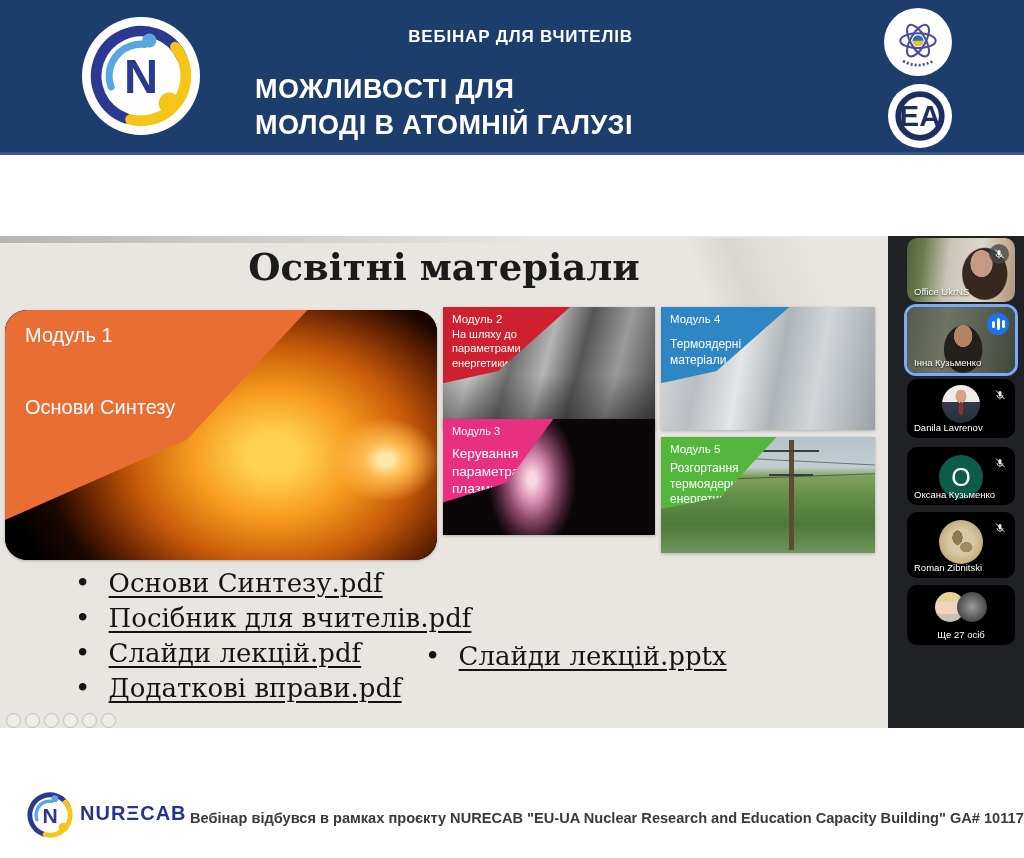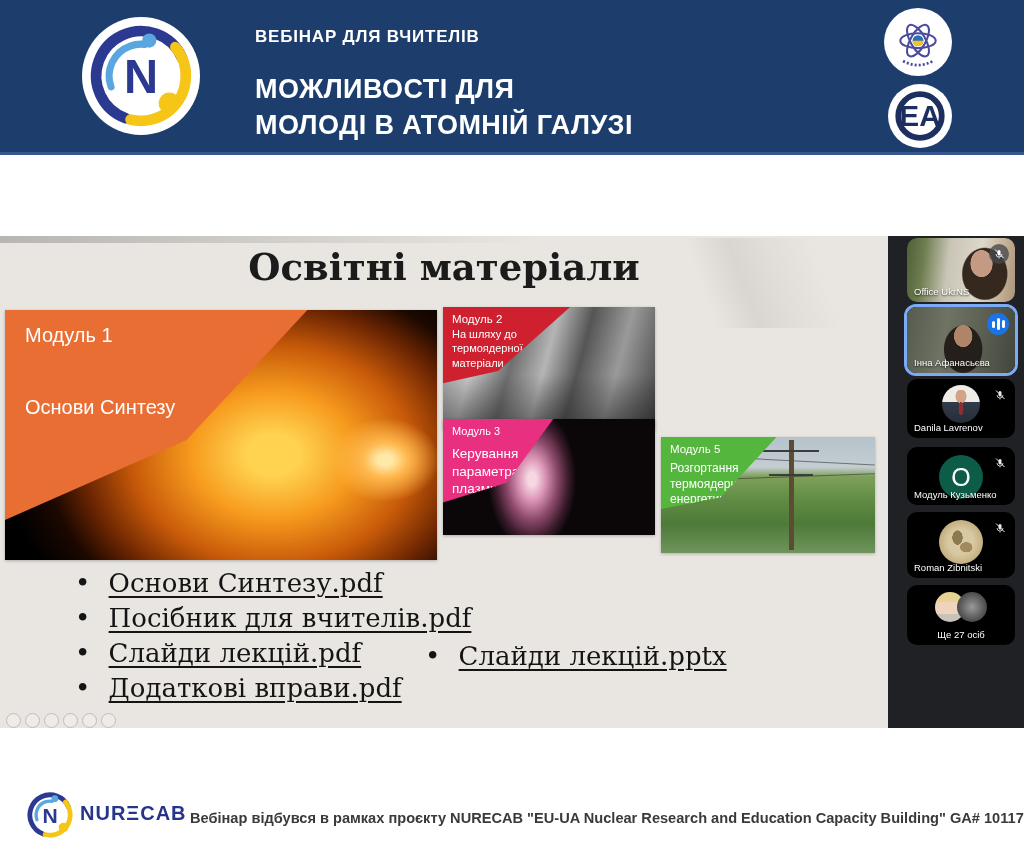--- a/index.html
+++ b/index.html
@@ -4,41 +4,41 @@
 <style>
   html,body{margin:0;padding:0;background:#fff;}
   .screen{position:relative;width:1024px;height:858px;background:#fff;overflow:hidden;
           font-family:"Liberation Sans",sans-serif;}
 
   
   .header{position:absolute;left:0;top:0;width:1024px;height:152px;background:#1d3e6d;
           border-bottom:3px solid #35578e;}
   .brand-circle{position:absolute;left:82px;top:17px;width:118px;height:118px;}
   .header-text{position:absolute;left:255px;top:27px;color:#fff;}
-  .eyebrow{font-size:17px;font-weight:700;letter-spacing:.8px;}
+  .eyebrow{font-size:17px;font-weight:700;letter-spacing:.8px;text-align:right;}
   .htitle{font-size:27px;font-weight:800;line-height:1.32;letter-spacing:.4px;margin-top:25px;}
   .uns-logo{position:absolute;left:884px;top:8px;width:68px;height:68px;}
   .ea-logo{position:absolute;left:888px;top:84px;width:64px;height:64px;}
 
   
   .share{position:absolute;left:0;top:236px;width:1024px;height:492px;}
   .slide{position:absolute;left:0;top:0;width:888px;height:492px;background:#e9e6e2;}
   .slide-topshadow{position:absolute;left:0;top:0;width:60%;height:7px;
       background:linear-gradient(90deg,#8f8d8a,rgba(143,141,138,0));opacity:.55;}
   .watermark{position:absolute;right:6px;top:2px;width:250px;height:90px;
       background:linear-gradient(70deg,rgba(0,0,0,0) 30%,#d9d6d1 45%,#e1ded9 58%,rgba(0,0,0,0) 75%);}
   .slide-title{position:absolute;left:0;top:9px;width:100%;text-align:center;
       font-family:"DejaVu Serif","Liberation Serif",serif;font-size:37px;font-weight:600;color:#1b1b1b;}
 
   
   .card{position:absolute;overflow:hidden;box-shadow:0 1px 3px rgba(0,0,0,.25);}
   .card .banner{position:absolute;left:0;top:0;width:100%;height:100%;color:#fff;}
   .card .banner .bl{position:absolute;left:9px;top:6px;font-size:11.5px;}
   .card .banner .bn{position:absolute;left:9px;font-size:12px;line-height:1.3;width:55%;}
-  .m1{left:5px;top:74px;width:432px;height:250px;}
+  .m1{left:5px;top:74px;width:432px;height:250px;border-radius:22px;}
   .m1img{position:absolute;inset:0;background:
       radial-gradient(90px 70px at 88% 60%, #ffe9a8 0 8%, #ffb84d 25%, rgba(0,0,0,0) 60%),
       radial-gradient(270px 210px at 62% 58%, #ffd24f 0 10%, #f79b1e 30%, #c75a09 52%, #6e2602 70%, #1c0800 84%, #000 100%);
       background-color:#000;}
   .m1 .banner{background:#e96e33;clip-path:polygon(0 0,70% 0,42% 52%,0 84%);}
   .m1 .banner .bl{left:20px;top:14px;font-size:20px;}
   .m1 .banner .bn{left:20px;top:76px;font-size:20px;width:60%;margin-top:8px;}
   .m2{left:443px;top:71px;width:212px;height:123px;}
   .m2img{position:absolute;inset:0;background:
       linear-gradient(180deg,rgba(0,0,0,0) 55%,rgba(30,30,30,.55) 100%),
@@ -187,24 +187,31 @@
         <div class="banner">
           <div class="bl">Модуль 1</div>
           <div class="bn">Основи Синтезу</div>
         </div>
       </div>
 
       <div class="card m2">
         <div class="m2img"></div>
         <div class="banner">
           <div class="bl">Модуль 2</div>
-          <div class="bn">На шляху до термоядерної матеріали</div>
-        </div>
-      </div>
-
+          <div class="bn">На шляху до параметрами енергетики</div>
+        </div>
+      </div>
+
+      <div class="card m4">
+        <div class="m4img"></div>
+        <div class="banner">
+          <div class="bl">Модуль 4</div>
+          <div class="bn">Термоядерні матеріали</div>
+        </div>
+      </div>
 
       <div class="card m3">
         <div class="m3img"></div>
         <div class="banner">
           <div class="bl">Модуль 3</div>
           <div class="bn">Керування параметрами плазми</div>
         </div>
       </div>
 
       <div class="card m5">
@@ -254,21 +261,21 @@
         <div class="pname">Office UkrNS</div>
       </div>
 
       <div class="tile t2">
         <div class="t2bg"></div>
         <div class="speak-ind">
           <i class="sb1"></i>
             <i class="sb2"></i>
             <i class="sb3"></i>
         </div>
-        <div class="pname">Інна Афанасьєва</div>
+        <div class="pname">Інна Кузьменко</div>
       </div>
 
       <div class="tile t3">
         <div class="mic-plain">
           <svg viewBox="0 0 24 24" width="12" height="12">
             <path fill="#e8eaed" d="M12 15a3 3 0 0 0 3-3V7a3 3 0 0 0-6 0v5a3 3 0 0 0 3 3z"></path>
             <path fill="none" stroke="#e8eaed" stroke-width="1.6" d="M18 12a6 6 0 0 1-12 0M12 18v3"></path>
             <line x1="4" y1="3" x2="21" y2="20" stroke="#e8eaed" stroke-width="2"></line>
           </svg>
         </div>
@@ -278,21 +285,21 @@
 
       <div class="tile t4">
         <div class="mic-plain">
           <svg viewBox="0 0 24 24" width="12" height="12">
             <path fill="#e8eaed" d="M12 15a3 3 0 0 0 3-3V7a3 3 0 0 0-6 0v5a3 3 0 0 0 3 3z"></path>
             <path fill="none" stroke="#e8eaed" stroke-width="1.6" d="M18 12a6 6 0 0 1-12 0M12 18v3"></path>
             <line x1="4" y1="3" x2="21" y2="20" stroke="#e8eaed" stroke-width="2"></line>
           </svg>
         </div>
         <div class="avatar av-oksana">O</div>
-        <div class="pname">Модуль Кузьменко</div>
+        <div class="pname">Оксана Кузьменко</div>
       </div>
 
       <div class="tile t5">
         <div class="mic-plain">
           <svg viewBox="0 0 24 24" width="12" height="12">
             <path fill="#e8eaed" d="M12 15a3 3 0 0 0 3-3V7a3 3 0 0 0-6 0v5a3 3 0 0 0 3 3z"></path>
             <path fill="none" stroke="#e8eaed" stroke-width="1.6" d="M18 12a6 6 0 0 1-12 0M12 18v3"></path>
             <line x1="4" y1="3" x2="21" y2="20" stroke="#e8eaed" stroke-width="2"></line>
           </svg>
         </div>

